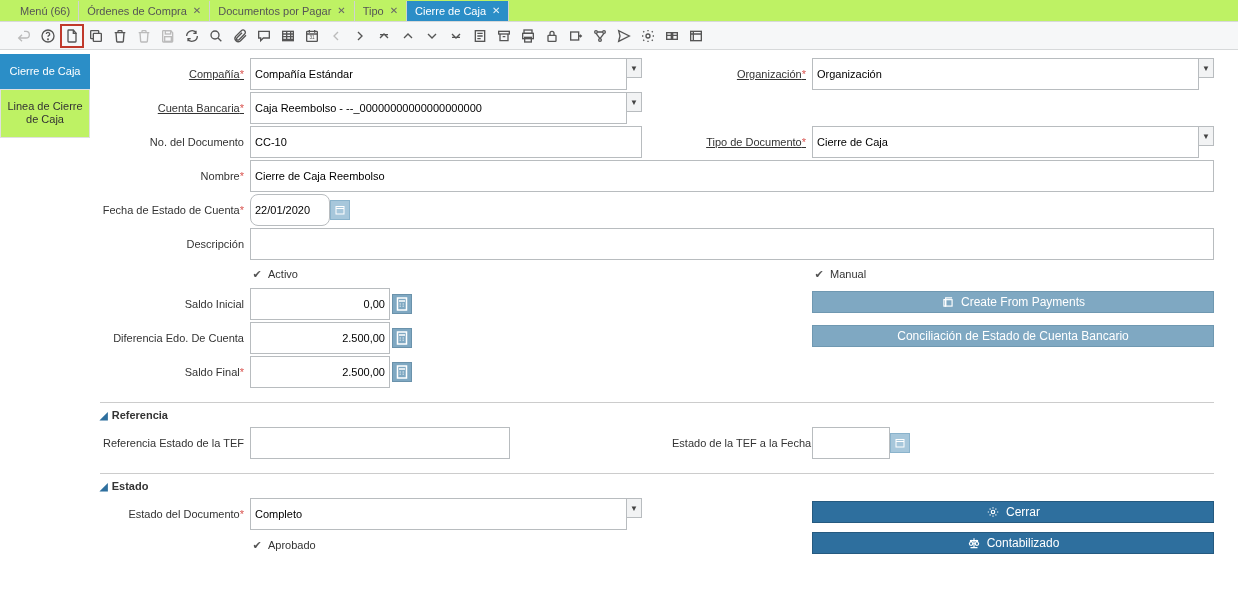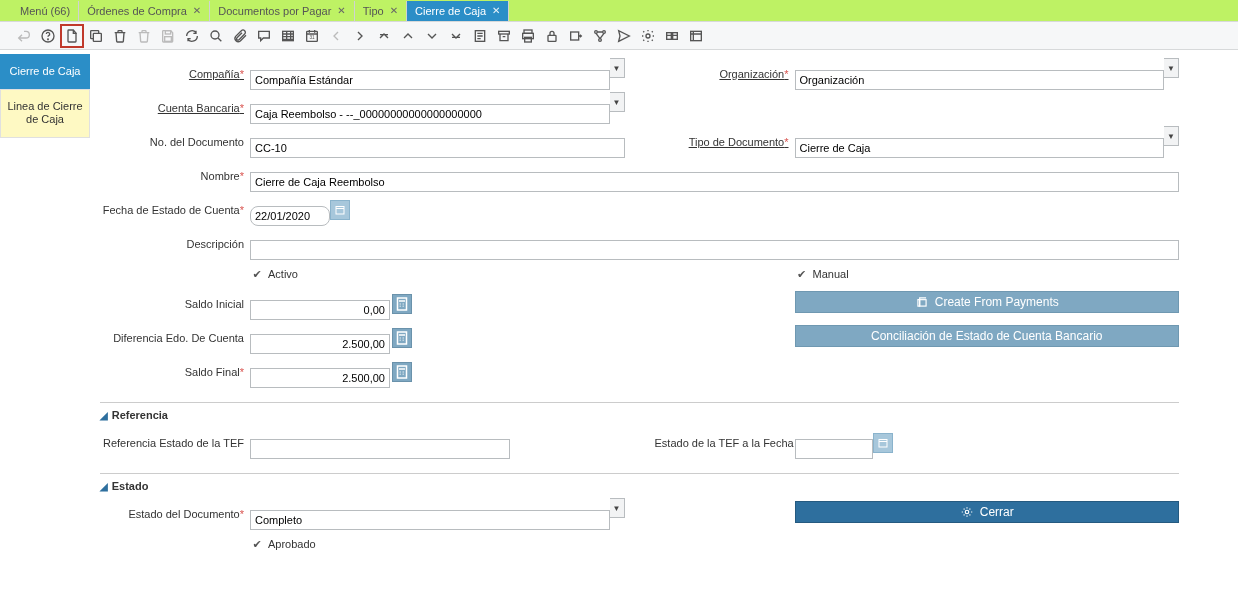--- a/index.html
+++ b/index.html
@@ -77,53 +77,52 @@
   font-size: 11px;
   line-height: 1.2;
   border: 1px solid transparent;
   cursor: pointer;
 }
 .sidetab.active {
   background: #2b8ec7;
   color: #fff;
 }
 .sidetab.inactive {
-  background: #fef9c3;
+  background: #bef264;
   color: #333;
   border: 1px solid #e0e0e0;
 }
 .form-area {
   flex: 1;
-  padding: 8px 59px 20px 10px;
+  padding: 8px 24px 20px 10px;
 }
 .form-row {
   display: flex;
   align-items: center;
   min-height: 24px;
   margin-bottom: 2px;
 }
 .two-col { display: flex; }
 .col { flex: 1; display:flex; align-items:center; }
 .flabel {
   width: 150px;
   text-align: right;
   padding-right: 6px;
   font-size: 11px;
   color: #333;
   white-space: nowrap;
 }
 .flabel.underline { text-decoration: underline; }
 .req { color: #d9534f; }
 .finput {
-  height: 20px;
+  height: 32px;
   border: 1px solid #b8bcbf;
   background: #fff;
   font-size: 11px;
   padding: 0 4px;
-  margin-top: 12px;
 }
 .finput.wide { flex: 1; }
 .sel-wrap { position: relative; flex:1; display:flex; }
 .sel-caret {
   height: 20px;
   width: 15px;
   display: inline-flex;
   align-items: center;
   justify-content: center;
   border: 1px solid #b8bcbf;
@@ -584,16 +583,27 @@
     </div>
 
     <div class="form-row two-col">
       <div class="col">
         <div class="flabel"></div>
         <div class="chk">
             <span class="box">✔</span>
             <span>Aprobado</span>
           </div>
       </div>
+      <div class="col right-col-pad col-right-labels">
+        <div class="flabel"></div>
+        <div class="action-btn dark" style="flex:1">
+          <span class="btn-icon">
+              <svg viewBox="0 0 24 24" fill="none" stroke="currentColor" stroke-width="2">
+                <path d="M12 4v16M6 20h12M7 8l-3 5a3 3 0 0 0 6 0L7 8zM17 8l-3 5a3 3 0 0 0 6 0l-3-5zM5 8h14"></path>
+              </svg>
+            </span>
+          <span>Contabilizado</span>
+        </div>
+      </div>
     </div>
 
   </div>
 </div>
 
 </body></html>

